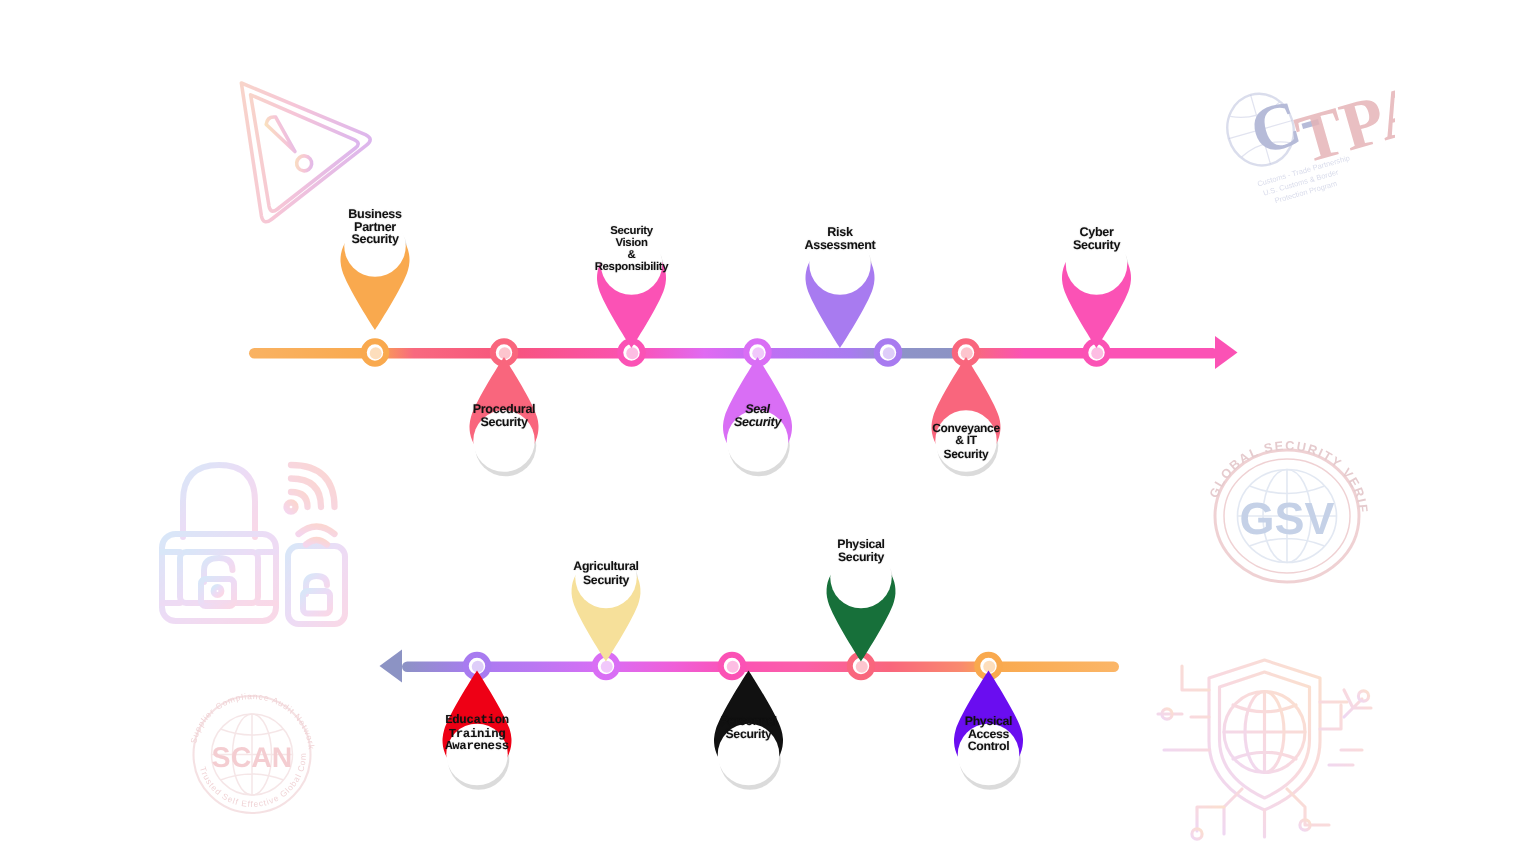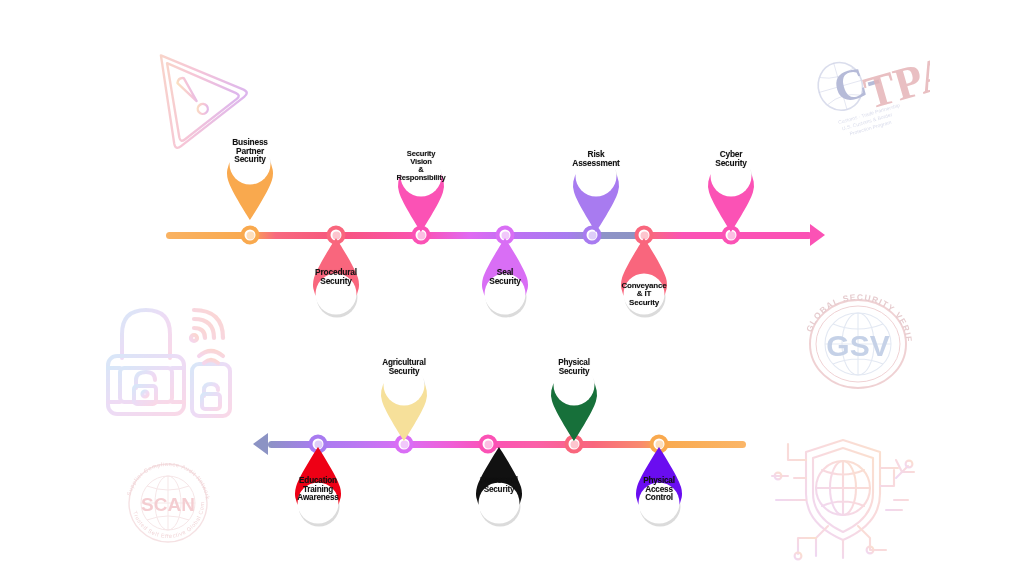--- a/index.html
+++ b/index.html
@@ -275,29 +275,29 @@
         <div class="pin-label" style="font-size:8.4px;top:31px;width:78px;left:50%;">Procedural<br>Security</div>
       </div>
       <div class="pin up" style="left: 421px; width: 62px; height: 88px; top: 145px;">
         <svg width="62" height="88" viewBox="0 0 62 88">
           <ellipse cx="32" cy="34" rx="20.5" ry="20.5" fill="#cfcfcf" opacity=".75"></ellipse>
           <path d="M31 87 C31 87 12 58 9 47 A23 23 0 1 1 53 47 C50 58 31 87 31 87 Z" fill="#fb52b5"></path>
           <circle cx="31" cy="31" r="20.5" fill="#ffffff"></circle>
         </svg>
         <div class="pin-label" style="font-size:7.6px;top:5px;width:78px;left:50%;">Security<br>Vision<br>&amp;<br>Responsibility</div>
       </div>
-      <div class="pin down" style="left: 505px; width: 62px; height: 88px; top: 237px;">
+      <div class="pin down" style="left: 505px; width: 62px; height: 88px; top: 237px; font-style: italic;">
         <svg width="62" height="88" viewBox="0 0 62 88">
           <ellipse cx="32" cy="60" rx="20.5" ry="20.5" fill="#cfcfcf" opacity=".75"></ellipse>
           <path d="M31 1 C31 1 12 30 9 41 A23 23 0 1 0 53 41 C50 30 31 1 31 1 Z" fill="#d96ef5"></path>
           <circle cx="31" cy="57" r="20.5" fill="#ffffff"></circle>
         </svg>
         <div class="pin-label" style="font-size:8.4px;top:31px;width:78px;left:50%;">Seal<br>Security</div>
       </div>
-      <div class="pin up" style="left: 596px; width: 62px; height: 88px; top: 145px;">
+      <div class="pin up" style="left: 560px; width: 62px; height: 88px; top: 145px;">
         <svg width="62" height="88" viewBox="0 0 62 88">
           <ellipse cx="32" cy="34" rx="20.5" ry="20.5" fill="#cfcfcf" opacity=".75"></ellipse>
           <path d="M31 87 C31 87 12 58 9 47 A23 23 0 1 1 53 47 C50 58 31 87 31 87 Z" fill="#a87bf0"></path>
           <circle cx="31" cy="31" r="20.5" fill="#ffffff"></circle>
         </svg>
         <div class="pin-label" style="font-size:8.4px;top:5px;width:78px;left:50%;">Risk<br>Assessment</div>
       </div>
       <div class="pin down" style="left: 644px; width: 62px; height: 88px; top: 237px;">
         <svg width="62" height="88" viewBox="0 0 62 88">
           <ellipse cx="32" cy="60" rx="20.5" ry="20.5" fill="#cfcfcf" opacity=".75"></ellipse>
@@ -307,35 +307,35 @@
         <div class="pin-label" style="font-size:8px;top:45px;width:78px;left:50%;">Conveyance<br>&amp; IT<br>Security</div>
       </div>
       <div class="pin up" style="left: 731px; width: 62px; height: 88px; top: 145px;">
         <svg width="62" height="88" viewBox="0 0 62 88">
           <ellipse cx="32" cy="34" rx="20.5" ry="20.5" fill="#cfcfcf" opacity=".75"></ellipse>
           <path d="M31 87 C31 87 12 58 9 47 A23 23 0 1 1 53 47 C50 58 31 87 31 87 Z" fill="#fb52b5"></path>
           <circle cx="31" cy="31" r="20.5" fill="#ffffff"></circle>
         </svg>
         <div class="pin-label" style="font-size:8.4px;top:5px;width:78px;left:50%;">Cyber<br>Security</div>
       </div>
-      <div class="pin down" style="left: 318px; width: 62px; height: 88px; top: 446px;">
+      <div class="pin down" style="left: 318px; width: 62px; height: 88px; top: 446px; font-family: Liberation Mono, monospace;">
         <svg width="62" height="88" viewBox="0 0 62 88">
           <ellipse cx="32" cy="60" rx="20.5" ry="20.5" fill="#cfcfcf" opacity=".75"></ellipse>
           <path d="M31 1 C31 1 12 30 9 41 A23 23 0 1 0 53 41 C50 30 31 1 31 1 Z" fill="#ee0015"></path>
           <circle cx="31" cy="57" r="20.5" fill="#ffffff"></circle>
         </svg>
         <div class="pin-label" style="font-size:8.2px;top:31px;width:78px;left:50%;">Education<br>Training<br>Awareness</div>
       </div>
       <div class="pin up" style="left: 404px; width: 62px; height: 88px; top: 354px;">
         <svg width="62" height="88" viewBox="0 0 62 88">
           <ellipse cx="32" cy="34" rx="20.5" ry="20.5" fill="#cfcfcf" opacity=".75"></ellipse>
           <path d="M31 87 C31 87 12 58 9 47 A23 23 0 1 1 53 47 C50 58 31 87 31 87 Z" fill="#f6e09a"></path>
           <circle cx="31" cy="31" r="20.5" fill="#ffffff"></circle>
         </svg>
-        <div class="pin-label" style="font-size:8.2px;top:5px;width:78px;left:50%;">Agricultural<br>Security</div>
+        <div class="pin-label" style="font-size:8.2px;top:20px;width:78px;left:50%;">Agricultural<br>Security</div>
       </div>
       <div class="pin down" style="left: 499px; width: 62px; height: 88px; top: 446px;">
         <svg width="62" height="88" viewBox="0 0 62 88">
           <ellipse cx="32" cy="60" rx="20.5" ry="20.5" fill="#cfcfcf" opacity=".75"></ellipse>
           <path d="M31 1 C31 1 12 30 9 41 A23 23 0 1 0 53 41 C50 30 31 1 31 1 Z" fill="#111111"></path>
           <circle cx="31" cy="57" r="20.5" fill="#ffffff"></circle>
         </svg>
         <div class="pin-label" style="font-size:8.2px;top:31px;width:78px;left:50%;">Personnel<br>Security</div>
       </div>
       <div class="pin up" style="left: 574px; width: 62px; height: 88px; top: 354px;">

